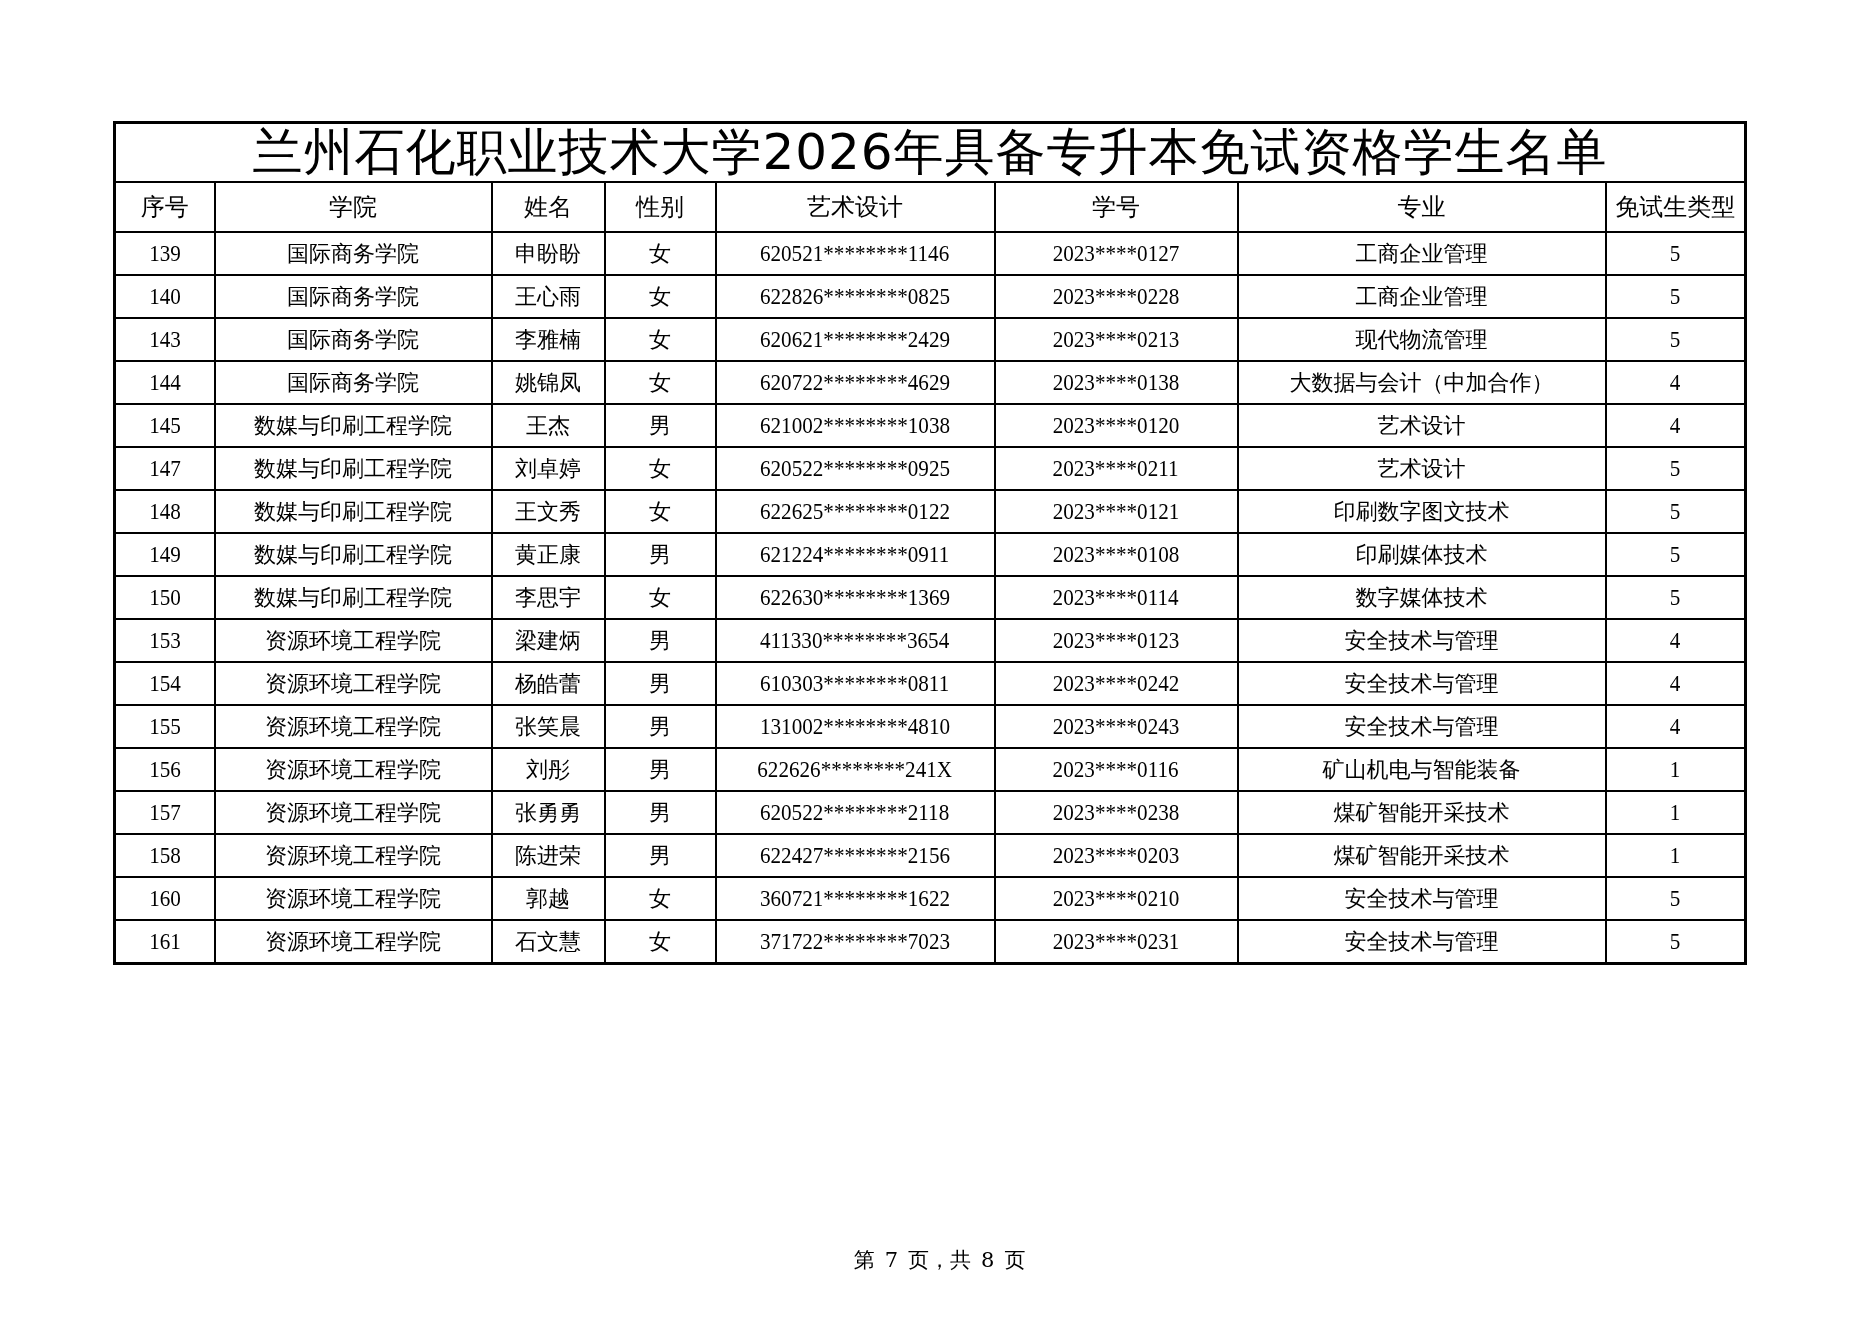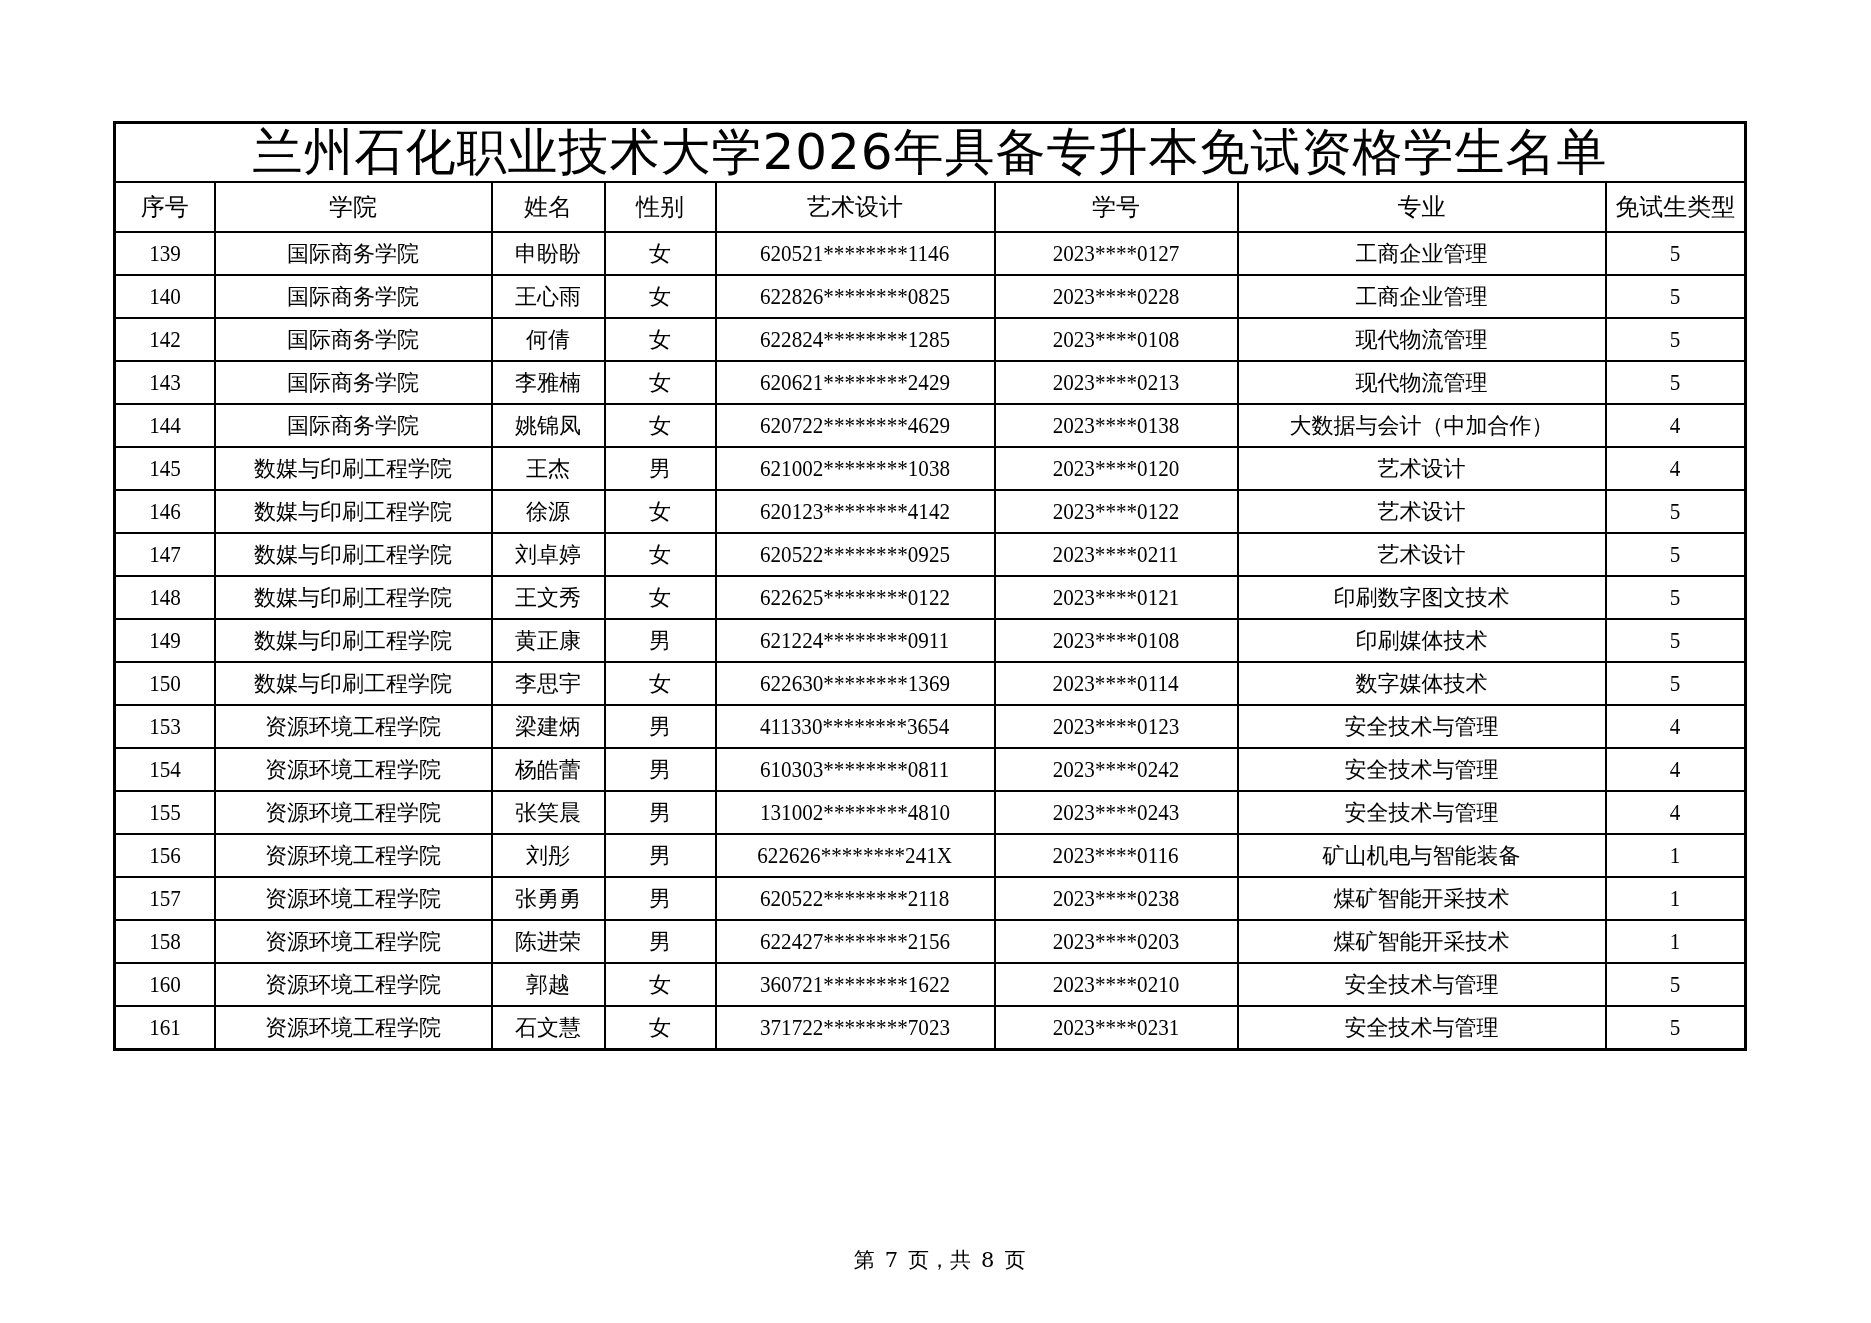--- a/index.html
+++ b/index.html
@@ -122,30 +122,20 @@
           <td><span class="num">140</span></td>
           <td>国际商务学院</td>
           <td>王心雨</td>
           <td>女</td>
           <td><span class="num">622826********0825</span></td>
           <td><span class="num">2023****0228</span></td>
           <td>工商企业管理</td>
           <td><span class="num">5</span></td>
         </tr>
         <tr class="data-row">
-          <td><span class="num">142</span></td>
-          <td>国际商务学院</td>
-          <td>何倩</td>
-          <td>女</td>
-          <td><span class="num">622824********1285</span></td>
-          <td><span class="num">2023****0108</span></td>
-          <td>现代物流管理</td>
-          <td><span class="num">5</span></td>
-        </tr>
-        <tr class="data-row">
           <td><span class="num">143</span></td>
           <td>国际商务学院</td>
           <td>李雅楠</td>
           <td>女</td>
           <td><span class="num">620621********2429</span></td>
           <td><span class="num">2023****0213</span></td>
           <td>现代物流管理</td>
           <td><span class="num">5</span></td>
         </tr>
         <tr class="data-row">
@@ -160,30 +150,20 @@
         </tr>
         <tr class="data-row">
           <td><span class="num">145</span></td>
           <td>数媒与印刷工程学院</td>
           <td>王杰</td>
           <td>男</td>
           <td><span class="num">621002********1038</span></td>
           <td><span class="num">2023****0120</span></td>
           <td>艺术设计</td>
           <td><span class="num">4</span></td>
-        </tr>
-        <tr class="data-row">
-          <td><span class="num">146</span></td>
-          <td>数媒与印刷工程学院</td>
-          <td>徐源</td>
-          <td>女</td>
-          <td><span class="num">620123********4142</span></td>
-          <td><span class="num">2023****0122</span></td>
-          <td>艺术设计</td>
-          <td><span class="num">5</span></td>
         </tr>
         <tr class="data-row">
           <td><span class="num">147</span></td>
           <td>数媒与印刷工程学院</td>
           <td>刘卓婷</td>
           <td>女</td>
           <td><span class="num">620522********0925</span></td>
           <td><span class="num">2023****0211</span></td>
           <td>艺术设计</td>
           <td><span class="num">5</span></td>

